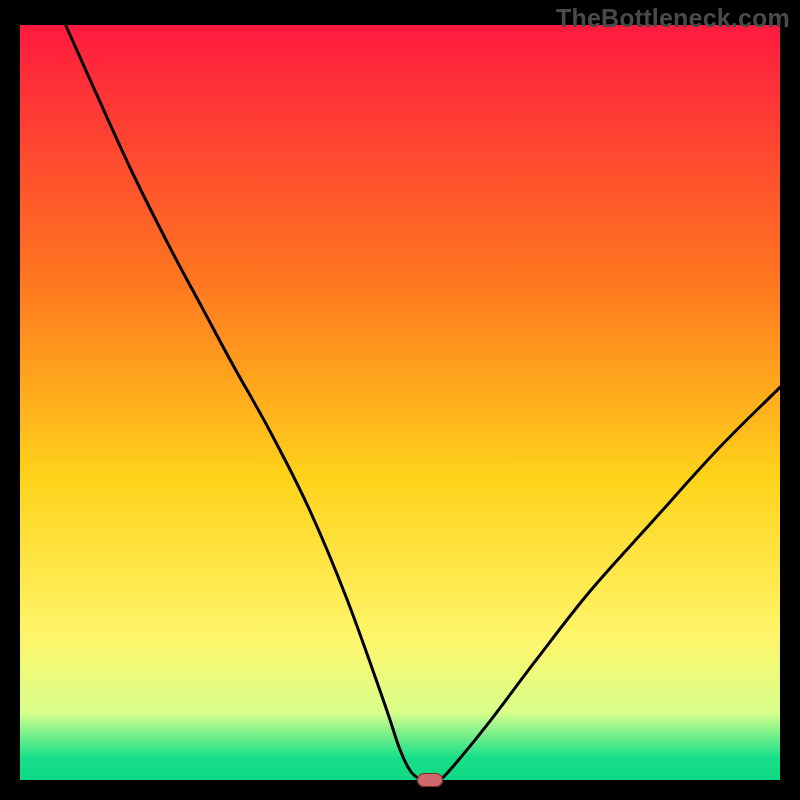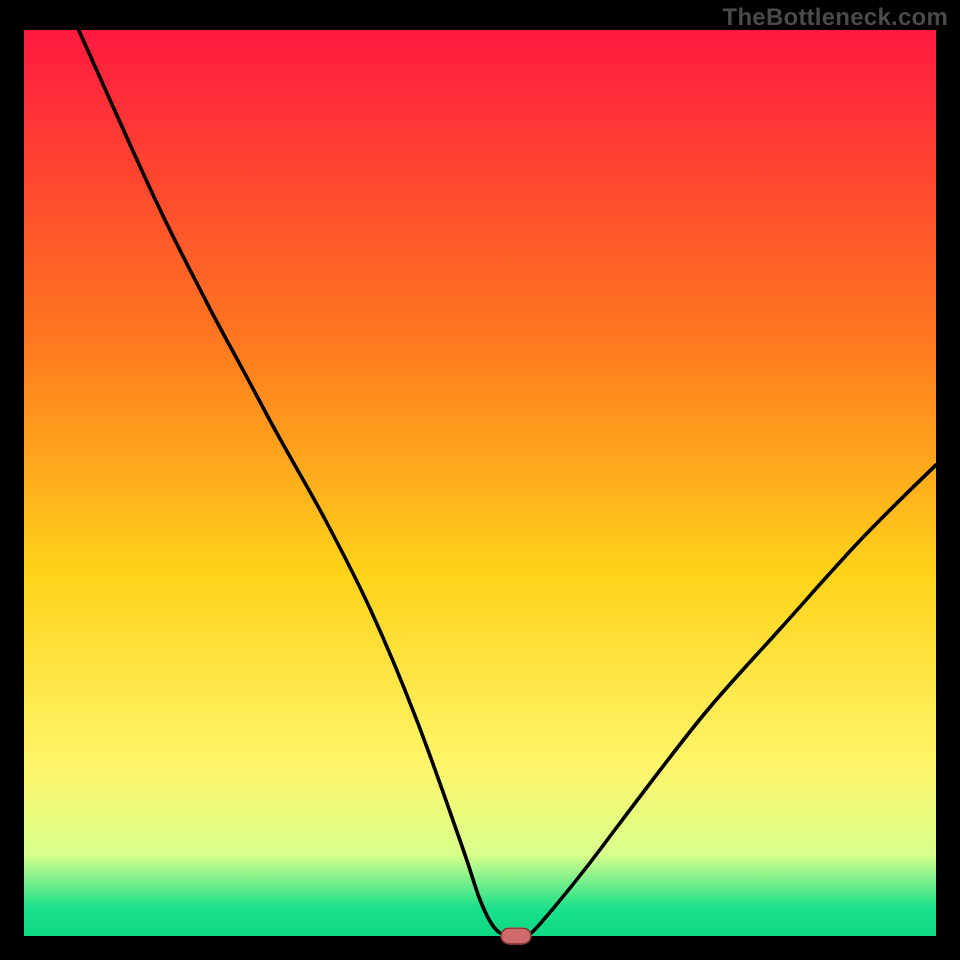--- a/index.html
+++ b/index.html
@@ -15,21 +15,21 @@
     position: relative;
     width: 800px;
     height: 800px;
     background: #000;
   }
   .watermark {
     position: absolute;
     top: 4px;
     right: 10px;
     color: #4a4a4a;
-    font-size: 20px;
+    font-size: 25px;
     font-weight: 600;
     letter-spacing: 0.2px;
     user-select: none;
   }
   .plot {
     position: absolute;
     left: 20px;
     top: 25px;
     width: 760px;
     height: 755px;

